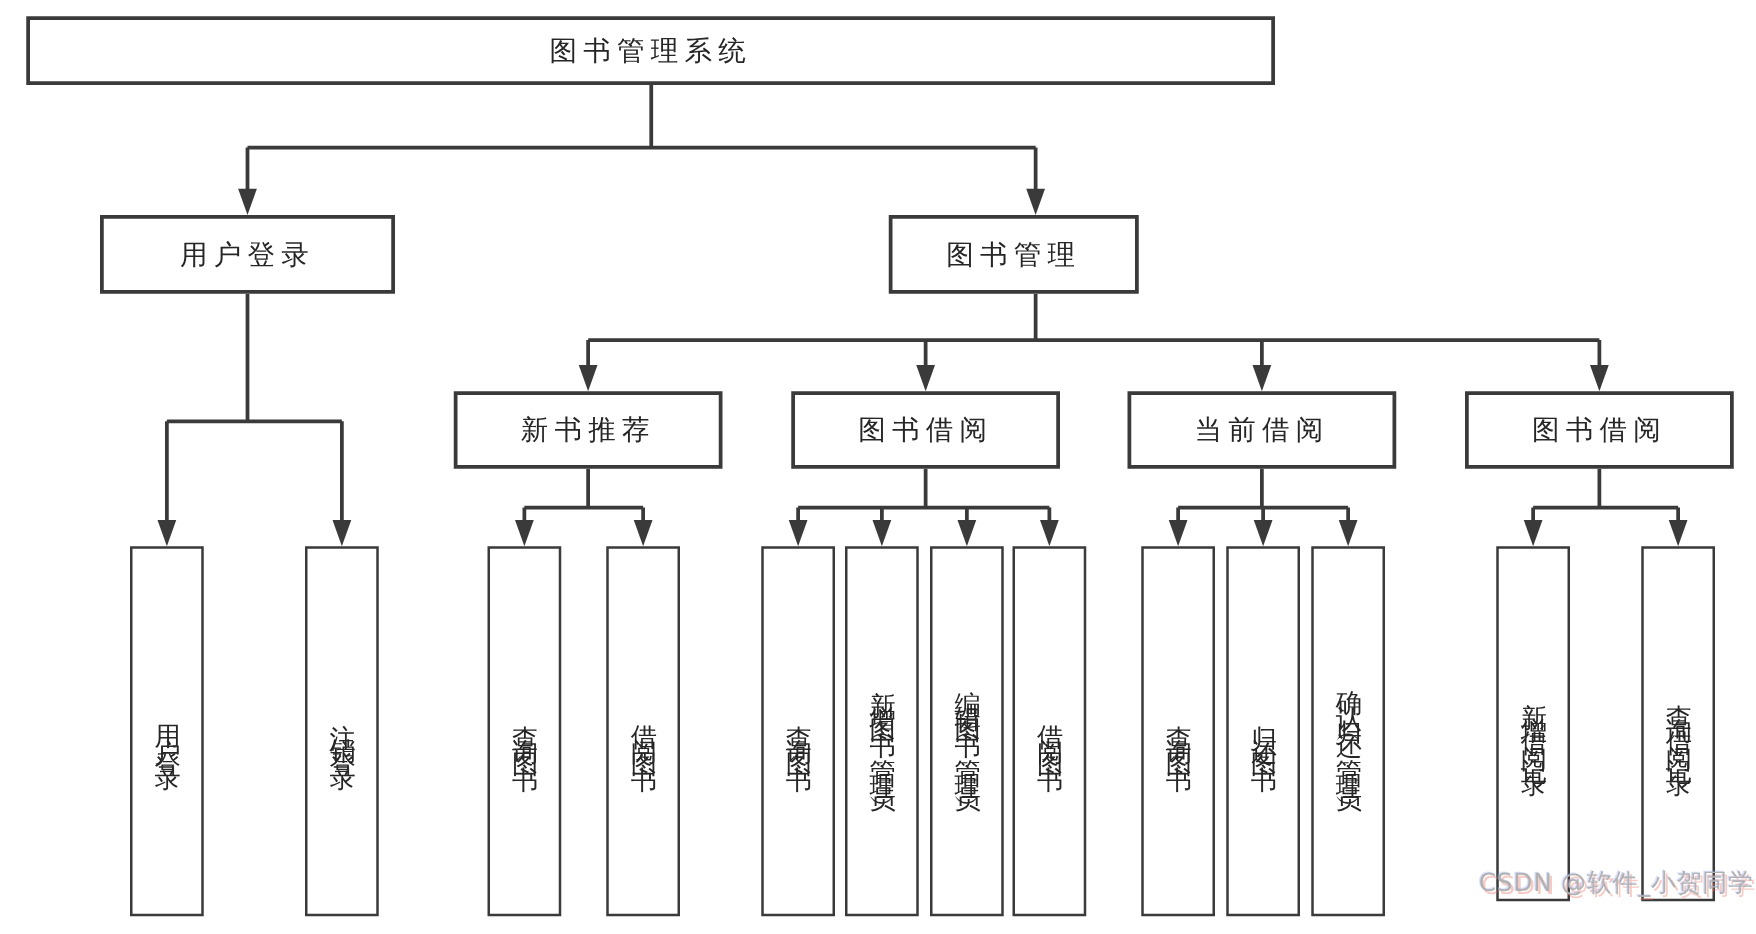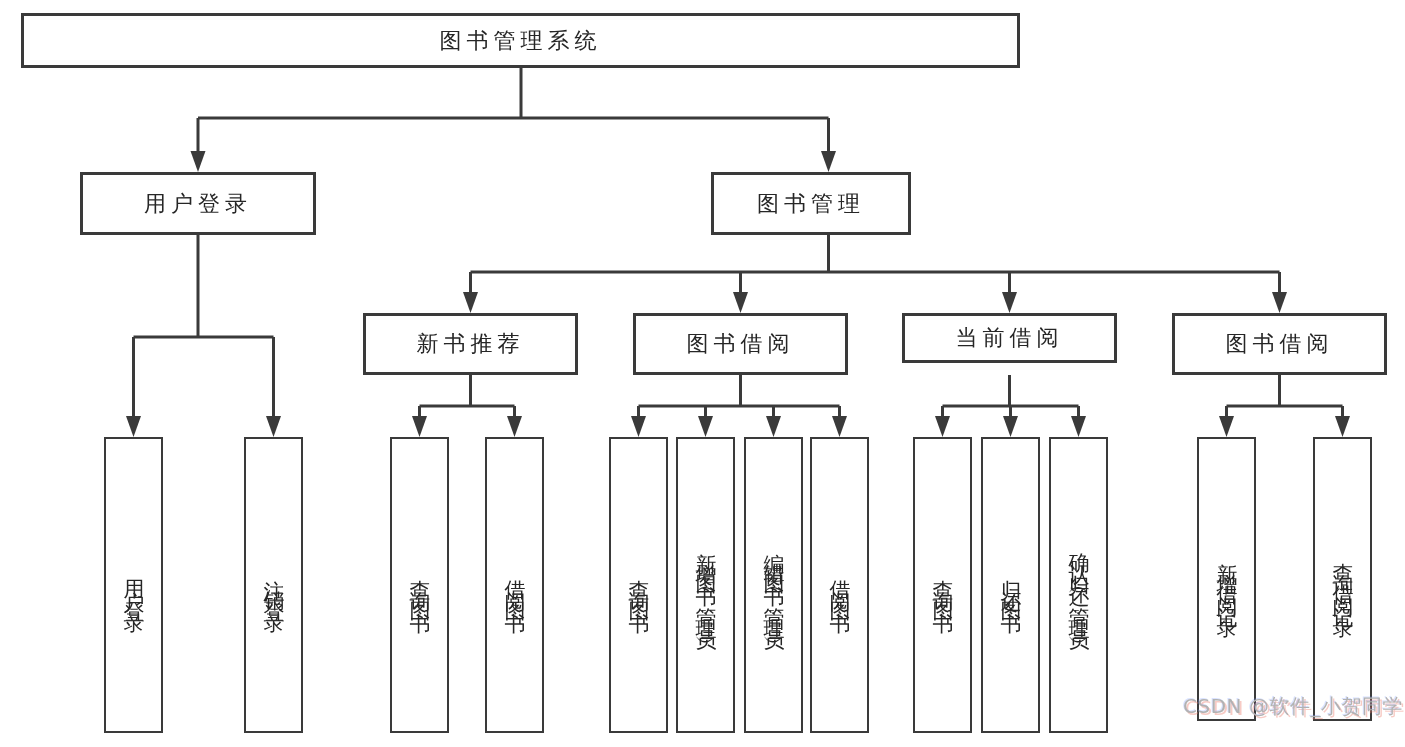--- a/index.html
+++ b/index.html
@@ -97,21 +97,21 @@
     </g>
   </svg>
 
   <div class="node" style="left:21px; top:13px; width:999px; height:55px">图书管理系统</div>
 
   <div class="node" style="left:80px; top:172px; width:236px; height:63px">用户登录</div>
   <div class="node" style="left:711px; top:172px; width:200px; height:63px">图书管理</div>
 
   <div class="node" style="left:363px; top:313px; width:215px; height:62px">新书推荐</div>
   <div class="node" style="left:633px; top:313px; width:215px; height:62px">图书借阅</div>
-  <div class="node" style="left:902px; top:313px; width:215px; height:50px">当前借阅</div>
+  <div class="node" style="left:902px; top:313px; width:215px; height:62px">当前借阅</div>
   <div class="node" style="left:1172px; top:313px; width:215px; height:62px">图书借阅</div>
 
   <div class="node leaf" style="left:104px; top:437px; width:59px; height:296px">用户登录</div>
   <div class="node leaf" style="left:244px; top:437px; width:59px; height:296px">注销登录</div>
 
   <div class="node leaf" style="left:390px; top:437px; width:59px; height:296px">查询图书</div>
   <div class="node leaf" style="left:485px; top:437px; width:59px; height:296px">借阅图书</div>
 
   <div class="node leaf" style="left:609px; top:437px; width:59px; height:296px">查询图书</div>
   <div class="node leaf" style="left:676px; top:437px; width:59px; height:296px">新增图书（管理员）</div>

